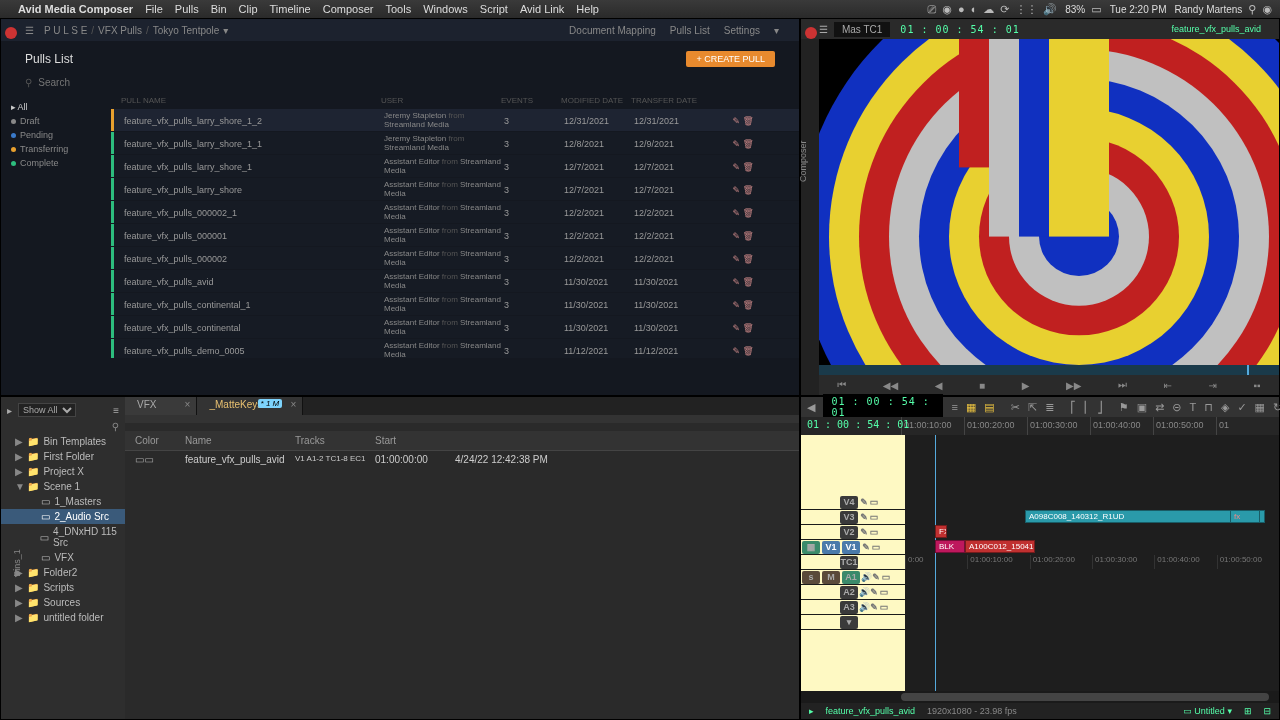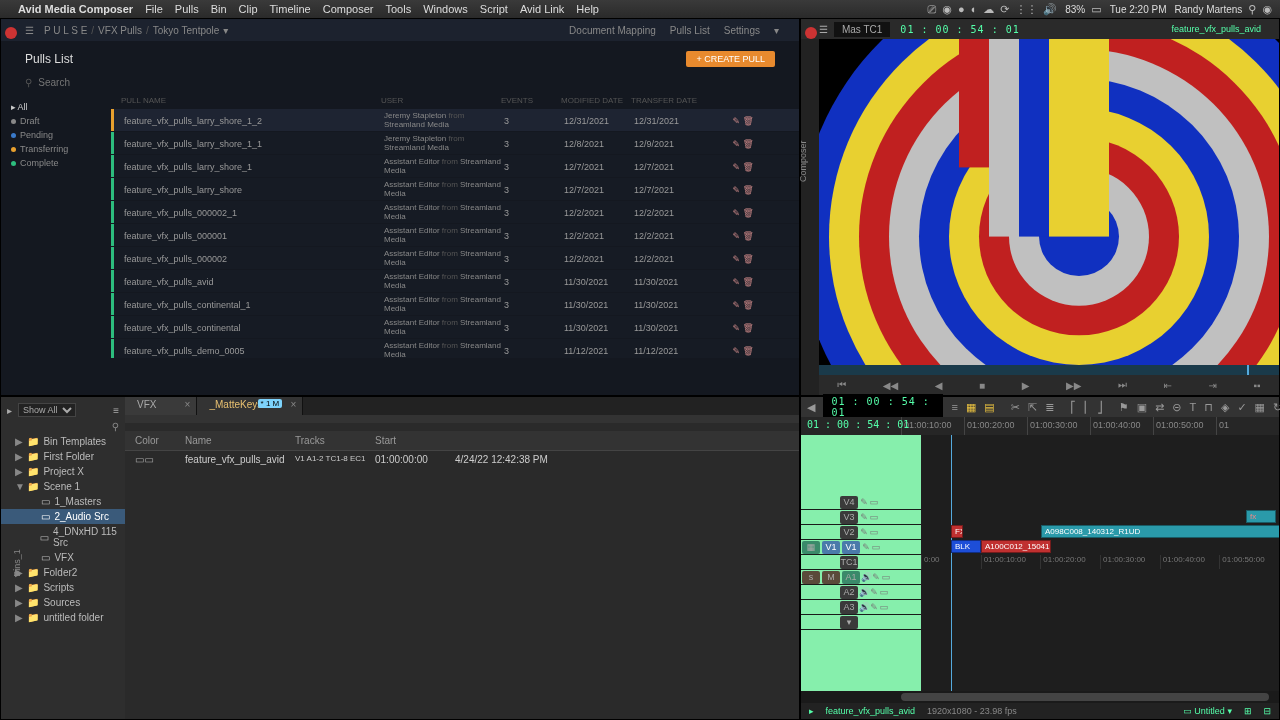--- a/index.html
+++ b/index.html
@@ -72,49 +72,49 @@
 .tree-item { padding:2px 4px 2px 14px; color:#bbb; cursor:pointer; display:flex; align-items:center; gap:4px; }
 .tree-item.sel { background:#3a5a7a; color:#fff; }
 .tree-item.indent1 { padding-left:28px; }
 .tree-item .arrow { display:inline-block; width:8px; color:#888; }
 .bins-main { flex:1; background:#2a2a2a; }
 .bin-tabs { height:18px; display:flex; background:#222; font-size:10px; }
 .bin-tab { padding:2px 40px 2px 12px; position:relative; background:#333; border-right:1px solid #111; }
 .bin-tab.active { background:#3a3a3a; }
 .bin-tab.mod { color:#e8c070; }
 .bin-tab .x { position:absolute; right:6px; top:2px; color:#888; cursor:pointer; }
-.bin-tab .badge { position:absolute; right:20px; top:2px; background:#7dd3fc; color:#000; font-size:8px; padding:0 3px; border-radius:2px; }
+.bin-tab .badge { position:absolute; right:20px; top:2px; background:#7dd3fc; color:#000; font-size:8px; padding:0 3px; border-radius:2px;font-style:italic; }
 .bin-cols { display:grid; grid-template-columns:50px 110px 80px 80px 100px; padding:4px 10px; font-size:10px; color:#999; border-bottom:1px solid #444; background:#333;margin-top:8px; }
 .bin-row { display:grid; grid-template-columns:50px 110px 80px 80px 100px; padding:3px 10px; font-size:10px; color:#ccc; }
 .bin-row .seq-icon { color:#aaa; }
 
 
 .timeline-panel { background:#2a2a2a; border:1px solid #000; display:flex; flex-direction:column; position:relative; }
 .tl-toolbar { height:20px; background:#333; display:flex; align-items:center; padding:0 6px; gap:8px; }
 .tl-toolbar .tc-display { background:#000; color:#5fa; font-family:monospace; padding:2px 8px; font-size:10px; letter-spacing:1px; }
 .tl-toolbar .tool-icon { color:#999; cursor:pointer; font-size:11px; }
 .tl-toolbar .tool-icon.active-y { color:#e8c040; }
 .tl-toolbar .sep { width:1px; height:12px; background:#555; }
 .tl-ruler { height:18px; background:#262626; display:flex; font-size:9px; color:#888; position:relative; padding-left:100px; }
 .tl-ruler .tc-main { position:absolute; left:6px; top:2px; color:#5fa; font-family:monospace; font-size:10px; }
 .tl-ruler .tick { flex:1; border-left:1px solid #444; padding-left:2px; padding-top:3px; }
 .tl-tracks { flex:1; display:flex; background:#222; }
-.tl-track-headers { width:120px; background:#86efac; }
+.tl-track-headers { width:104px; background:#fef9c3;font-weight:bold; }
 .track-row { height:15px; display:flex; align-items:center; border-bottom:1px solid #1a1a1a; font-size:9px; }
 .track-row .sel-btn { width:18px; height:13px; margin:0 1px; background:#3a3a3a; text-align:center; line-height:13px; color:#aaa; border-radius:2px; cursor:pointer; }
 .track-row .sel-btn.on { background:#4a7aaa; color:#fff; }
 .track-row .sel-btn.green { background:#3a8a6a; }
 .track-row .sel-btn.src { background:#5a4a3a; }
 .track-row .tbtn { width:10px; color:#777; text-align:center; cursor:pointer; }
 .tl-track-area { flex:1; position:relative; background:#1e1e1e; overflow:hidden; }
 .tl-clips-layer { position:absolute; inset:0; }
 .clip { position:absolute; height:13px; font-size:8px; color:#fff; padding:1px 3px; overflow:hidden; white-space:nowrap; border:1px solid rgba(0,0,0,.4); }
 .clip.cyan { background:#2a9aaa; }
 .clip.red { background:#c03030; }
-.clip.blue { background:#1d4ed8; }
+.clip.blue { background:#be185d; }
 .tl-playhead { position:absolute; top:0; bottom:0; width:1px; background:#5ad; }
 .tl-ruler2 { position:absolute; left:0; right:0; height:14px; font-size:8px; color:#777; display:flex; }
 .tl-ruler2 .tick { flex:1; border-left:1px solid #333; padding-left:2px; }
 .tl-hscroll { height:12px; background:#1a1a1a; position:relative; }
 .tl-hscroll .thumb { position:absolute; left:100px; right:10px; top:2px; height:8px; background:#444; border-radius:4px; }
 .tl-footer { height:16px; background:#222; display:flex; align-items:center; padding:0 8px; font-size:9px; color:#5fa; gap:12px; }
 .tl-footer .spacer { flex:1; }
 .tl-footer .info { color:#888; }
 </style>
 </head>
@@ -529,21 +529,21 @@
           </div>
       <div class="track-row">
             <span style="width:38px"></span>
             <span class="sel-btn">▾</span>
           </div>
     </div>
     <div class="tl-track-area">
       <div class="tl-clips-layer">
         <div class="tl-playhead" style="left:30px"></div>
 
-        <div class="clip cyan" style="top:90px; left:120px; width:240px">A098C008_140312_R1UD</div>
+        <div class="clip cyan" style="top:75px; left:120px; width:240px">A098C008_140312_R1UD</div>
         <div class="clip cyan" style="top:75px; left:325px; width:30px; background:#2a9aaa; color:#e88">fx</div>
 
         <div class="clip red" style="top:90px; left:30px; width:12px">FX</div>
         <div class="clip blue" style="top:105px; left:30px; width:30px">BLK</div>
         <div class="clip red" style="top:105px; left:60px; width:70px">A100C012_150413_I</div>
 
         <div class="tl-ruler2" style="top:120px">
           <div class="tick">0:00</div>
           <div class="tick">01:00:10:00</div>
           <div class="tick">01:00:20:00</div>

